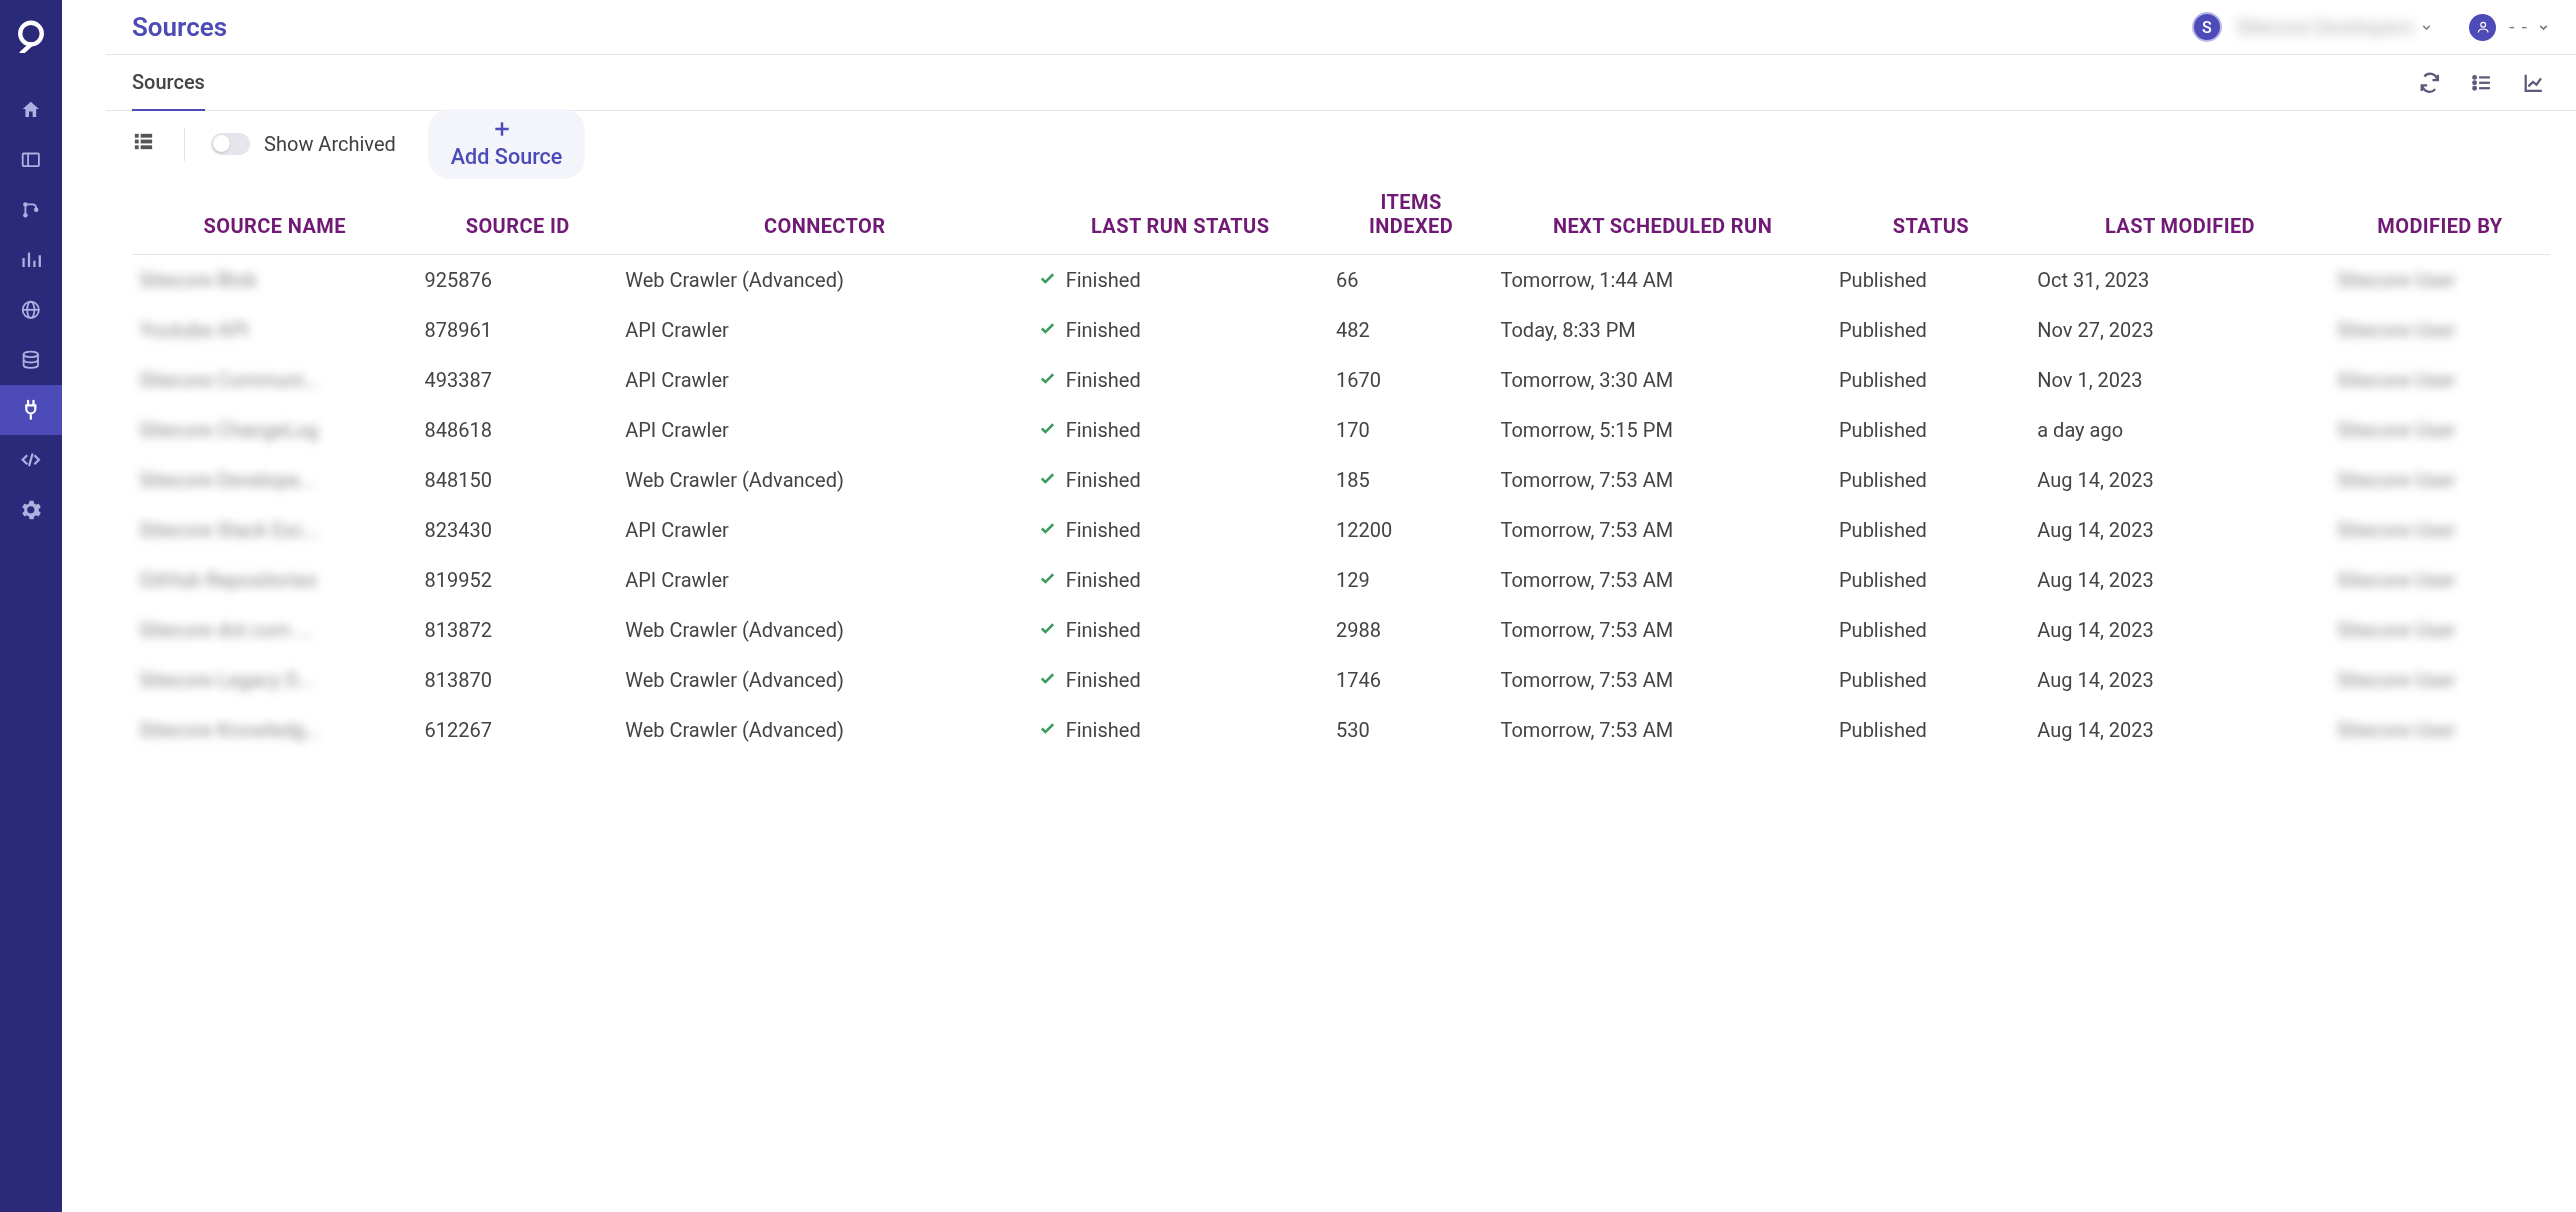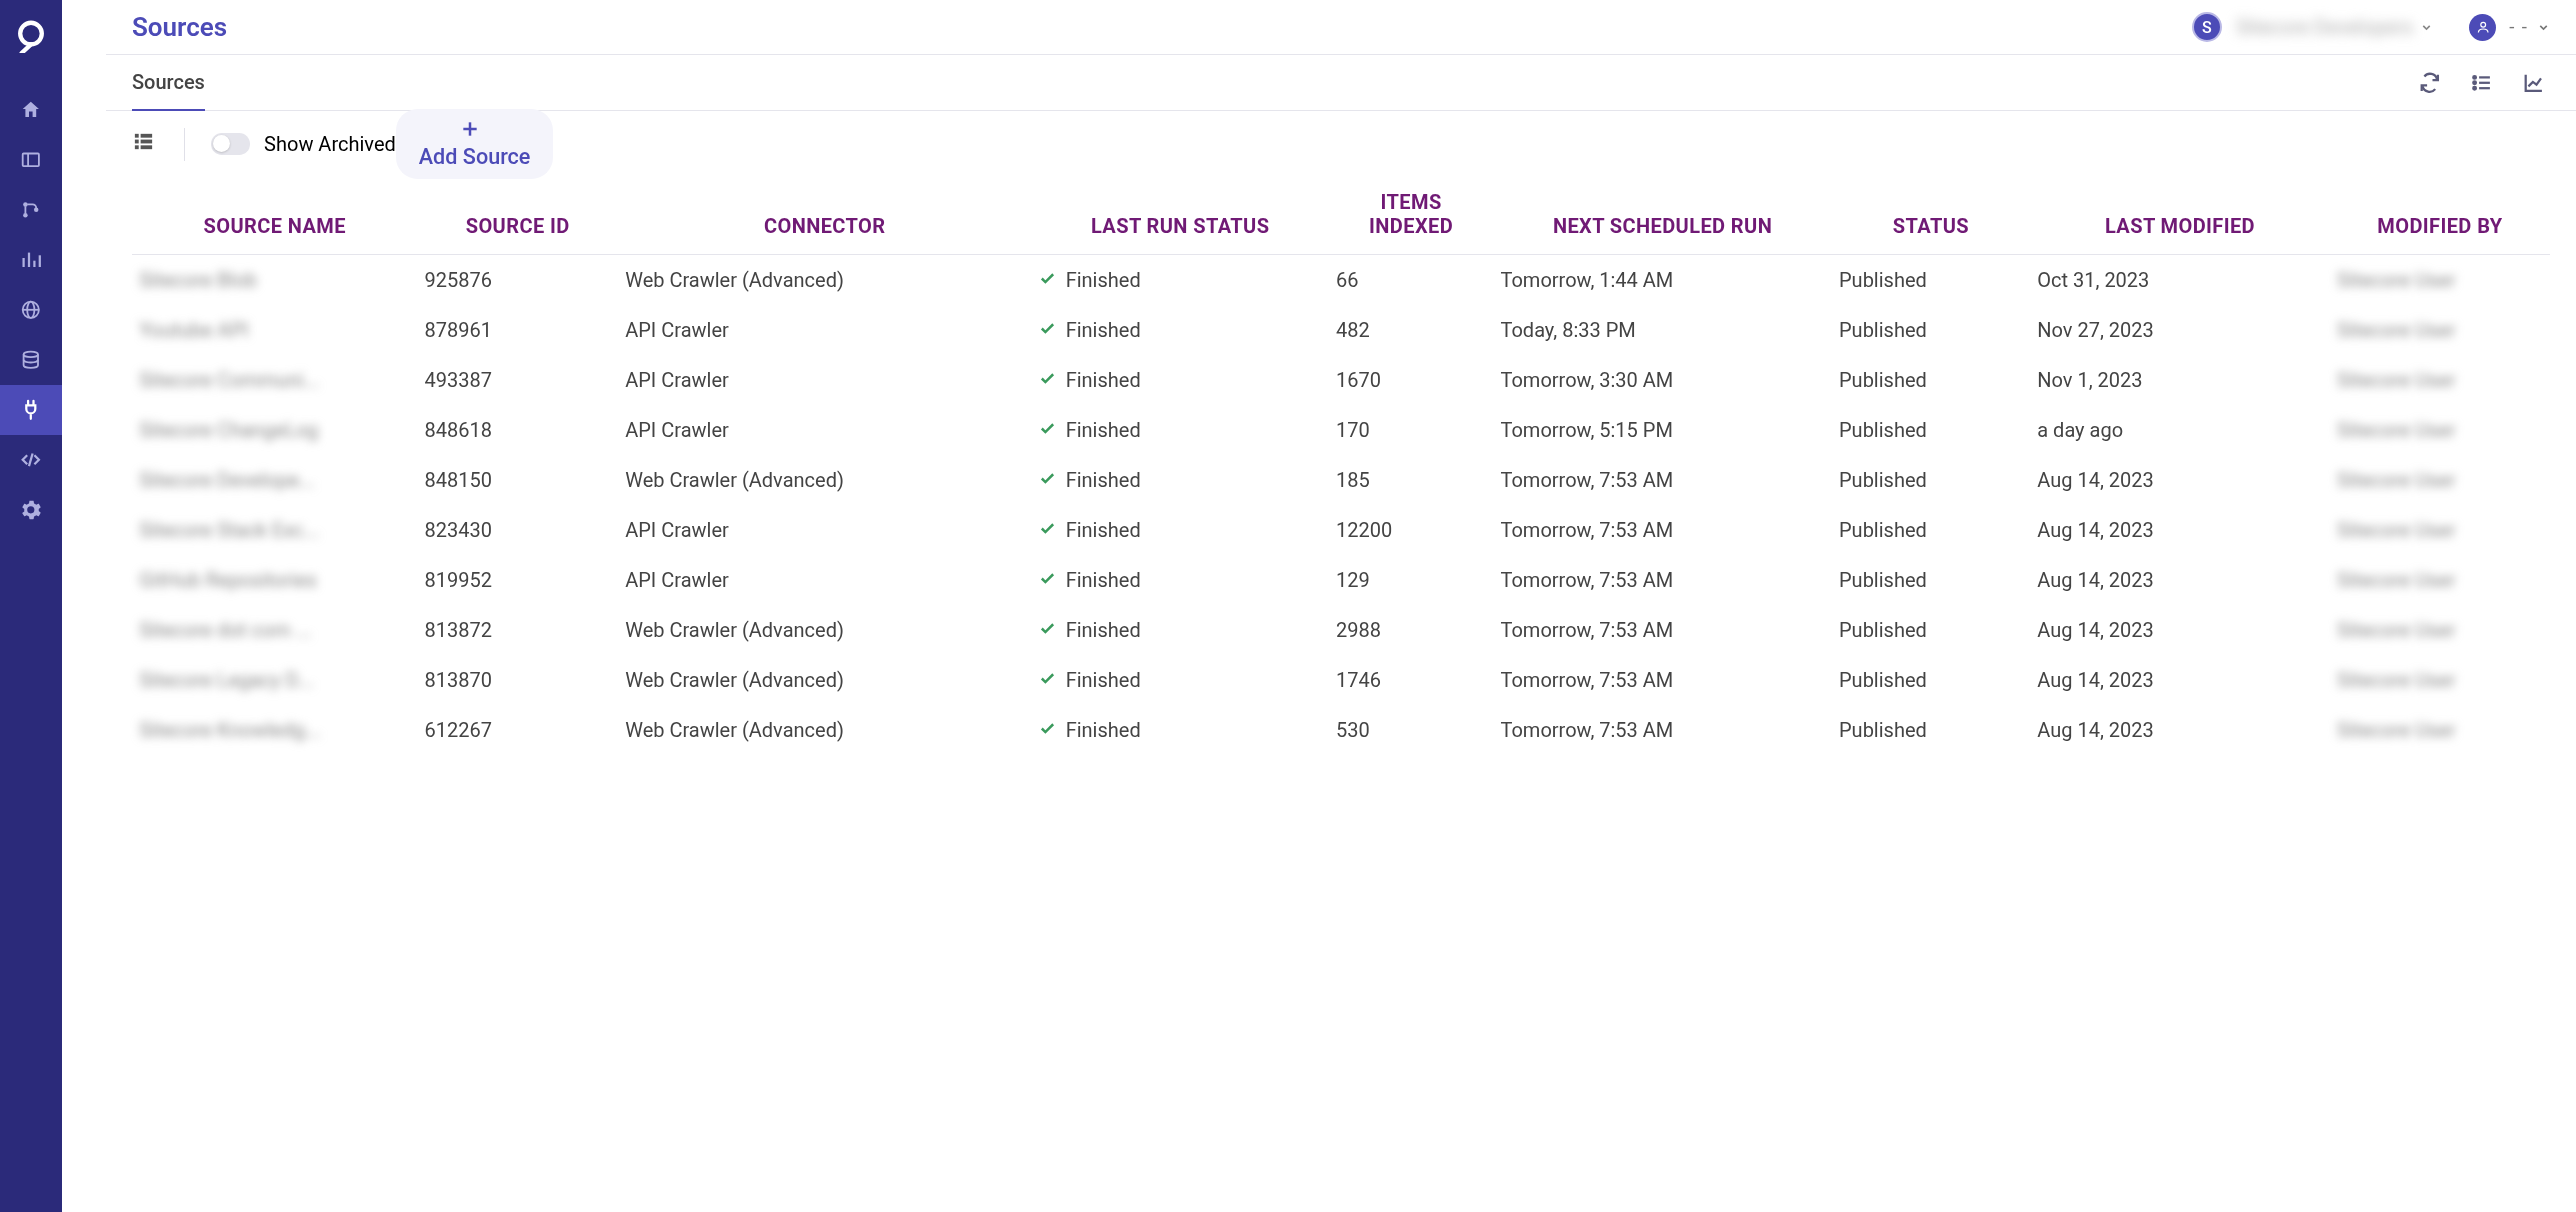--- a/index.html
+++ b/index.html
@@ -111,21 +111,21 @@
   .toggle-switch {
     width: 39px; height: 21.6px; border-radius: 10.8px;
     background: #e5e5ec; position: relative; margin-right: 14.4px;
     cursor: pointer;
   }
   .toggle-knob {
     width: 17px; height: 17px; border-radius: 50%;
     background: #fff; position: absolute; top: 2.2px; left: 2.2px;
     box-shadow: 0 0.7px 2.2px rgba(0,0,0,0.2);
   }
-  .toggle-label { color: #000000; font-size: 20px; }
+  .toggle-label { color: #404040; font-size: 20px; margin-right: 32px; }
   .add-btn {
     display: flex; align-items: center;
     color: #4c4bb7; font-size: 21.6px; font-weight: 500;
     padding: 10px 23px;
     border-radius: 21.6px;
     background: #f4f4fb;
     cursor: pointer;
     flex-direction: column;
   }
   .add-btn svg { width: 20px; height: 20px; margin-right: 8.6px; }

